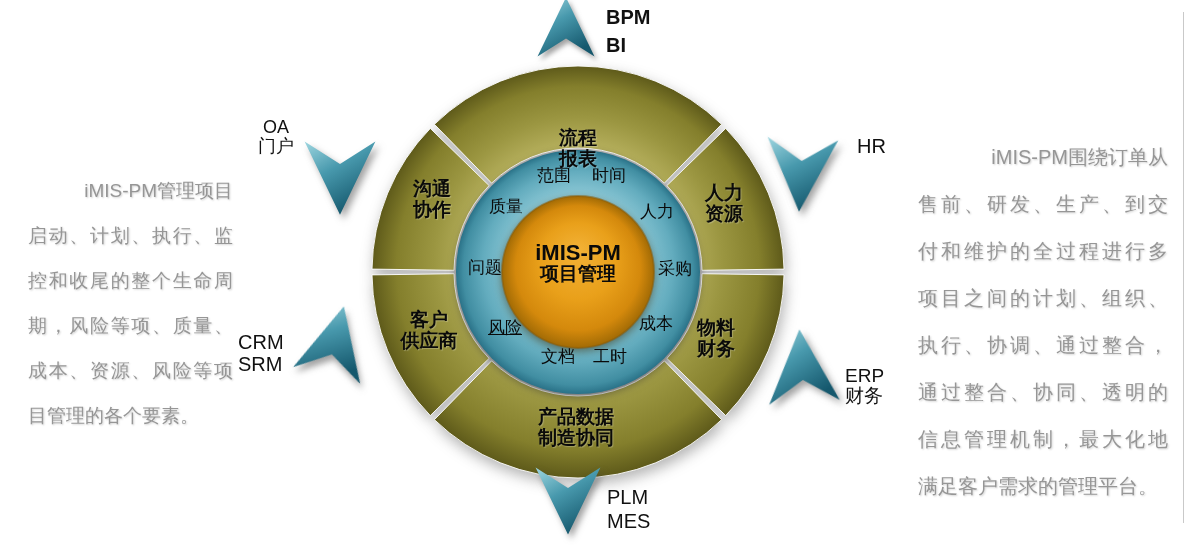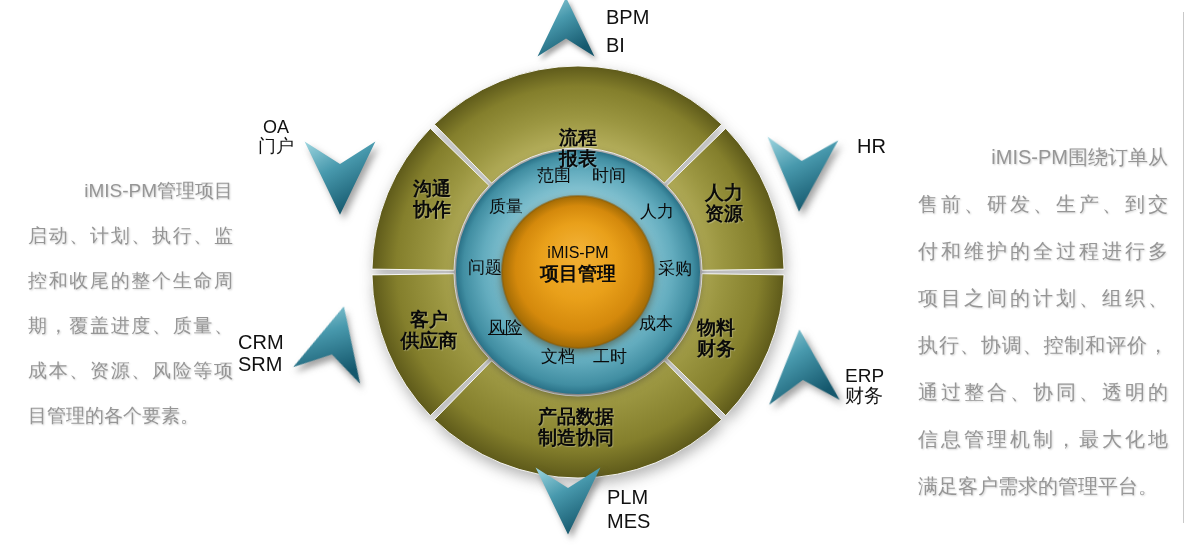--- a/index.html
+++ b/index.html
@@ -22,49 +22,49 @@
     filter:drop-shadow(2px 6px 7px rgba(90,90,90,0.45));}
   #arrow-svg{position:absolute;left:0;top:0;width:1186px;height:555px;pointer-events:none;}
   .arrow-shape{filter:drop-shadow(3px 4px 3px rgba(70,70,70,0.5));}
   
   .dlabel{position:absolute;transform:translate(-50%,-50%);text-align:center;
     color:#0a0a0a;white-space:nowrap;}
   .outer-label{font-size:19px;font-weight:bold;line-height:21px;
     text-shadow:1px 1px 1px rgba(255,255,255,0.25);}
   .inner-label{font-size:17px;line-height:18px;}
   .center-label{line-height:22px;}
-  .center-label .l1{font-size:16px;font-weight:normal;}
+  .center-label .l1{font-size:22px;font-weight:bold;}
   .center-label .l2{font-size:19px;font-weight:bold;line-height:20px;text-align:center;}
   
   .ext-label{position:absolute;color:#111111;font-size:20px;white-space:nowrap;}
   .ext-center{transform:translateX(-50%);text-align:center;}
   
   #right-border-line{position:absolute;left:1183px;top:12px;width:1px;height:511px;
     background:#c9c9c9;}
 </style>
 </head>
 <body>
 
 <div id="stage">
 
   <div id="left-paragraph" class="side-text">
     <div class="tline rline">iMIS-PM管理项目</div>
     <div class="tline jline">启动、计划、执行、监</div>
     <div class="tline jline">控和收尾的整个生命周</div>
-    <div class="tline jline">期，覆盖进度、质量、</div>
+    <div class="tline jline">期，风险等项、质量、</div>
     <div class="tline jline">成本、资源、风险等项</div>
     <div class="tline lline">目管理的各个要素。</div>
   </div>
 
   <div id="right-paragraph" class="side-text">
     <div class="tline rline">iMIS-PM围绕订单从</div>
     <div class="tline jline">售前、研发、生产、到交</div>
     <div class="tline jline">付和维护的全过程进行多</div>
     <div class="tline jline">项目之间的计划、组织、</div>
-    <div class="tline jline">执行、协调、控制和评价，</div>
+    <div class="tline jline">执行、协调、通过整合，</div>
     <div class="tline jline">通过整合、协同、透明的</div>
     <div class="tline jline">信息管理机制，最大化地</div>
     <div class="tline lline">满足客户需求的管理平台。</div>
   </div>
 
   <svg id="wheel-svg" viewBox="0 0 480 480">
     <defs>
       <radialGradient id="oliveGrad" gradientUnits="userSpaceOnUse" cx="240" cy="240" r="206" fx="240" fy="205">
         <stop offset="55%" stop-color="#b2ac59"></stop>
         <stop offset="70%" stop-color="#9b9641"></stop>
@@ -150,21 +150,21 @@
   <div class="dlabel inner-label" style="left:505px;top:328px;text-decoration:underline;">风险</div>
   <div class="dlabel inner-label" style="left:656px;top:324px;">成本</div>
   <div class="dlabel inner-label" style="left:558px;top:357px;">文档</div>
   <div class="dlabel inner-label" style="left:610px;top:357px;">工时</div>
 
   <div class="dlabel center-label" style="left:578px;top:263px;">
     <div class="l1">iMIS-PM</div>
     <div class="l2">项目管理</div>
   </div>
 
-  <div class="ext-label" style="left:606px;top:3px;line-height:28px;">
+  <div class="ext-label" style="left:606px;top:3px;line-height:28px;font-weight:bold;">
     <div>BPM</div>
       <div>BI</div>
   </div>
   <div class="ext-label ext-center" style="left:276px;top:118px;font-size:18px;line-height:19px;">
     <div>OA</div>
       <div>门户</div>
   </div>
   <div class="ext-label" style="left:857px;top:135px;">
     <div>HR</div>
   </div>

